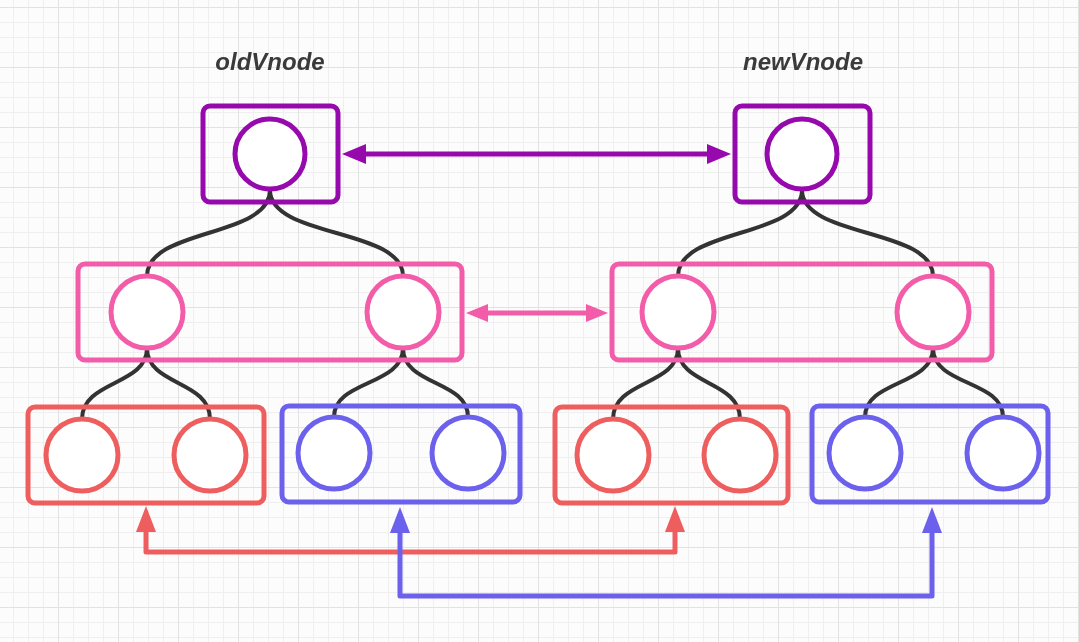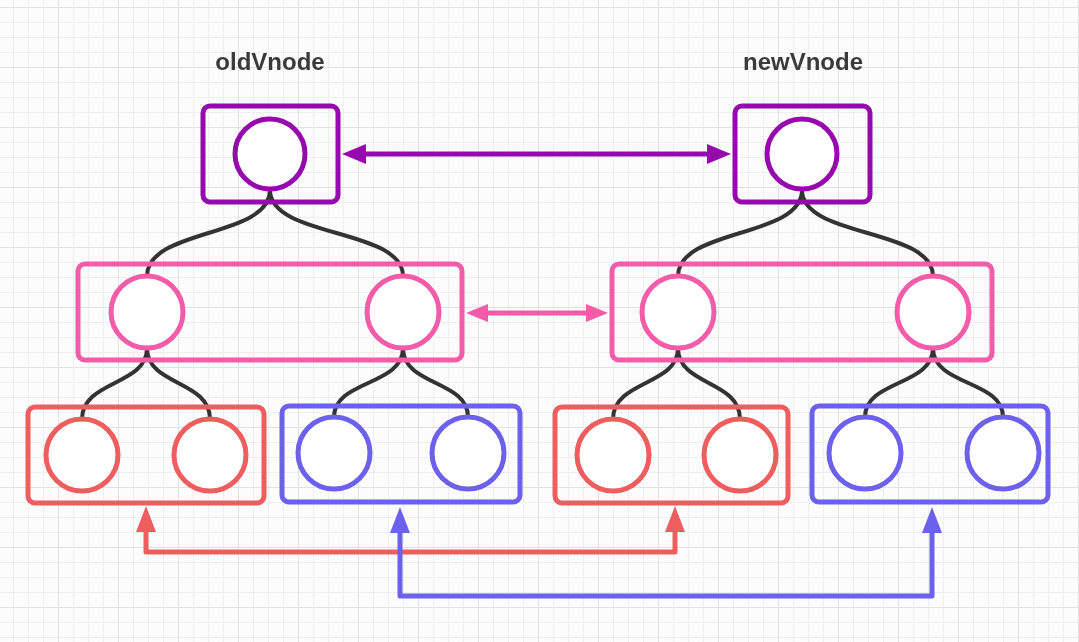--- a/index.html
+++ b/index.html
@@ -9,20 +9,21 @@
     width:1079px;height:642px;
     overflow:hidden;
     background-color:#fcfcfc;
     background-image:
       linear-gradient(to right, #e2e2e2 1px, transparent 1px),
       linear-gradient(to bottom, #e2e2e2 1px, transparent 1px),
       linear-gradient(to right, #efefef 1px, transparent 1px),
       linear-gradient(to bottom, #efefef 1px, transparent 1px);
     background-size:60px 60px,60px 60px,15px 15px,15px 15px;
     background-position:-2px 7px,-2px 7px,-2px 7px,-2px 7px;
+    font-style:italic;
   }
   svg{position:absolute;left:0;top:0;}
   .tree-label{
     font-family:"Liberation Sans",sans-serif;
     font-weight:bold;
     font-size:24px;
     fill:#3a3a3a;
   }
   .root-box{stroke:#9609ac;stroke-width:5;fill:none;}
   .root-circle{stroke:#9609ac;stroke-width:5;fill:#ffffff;}

